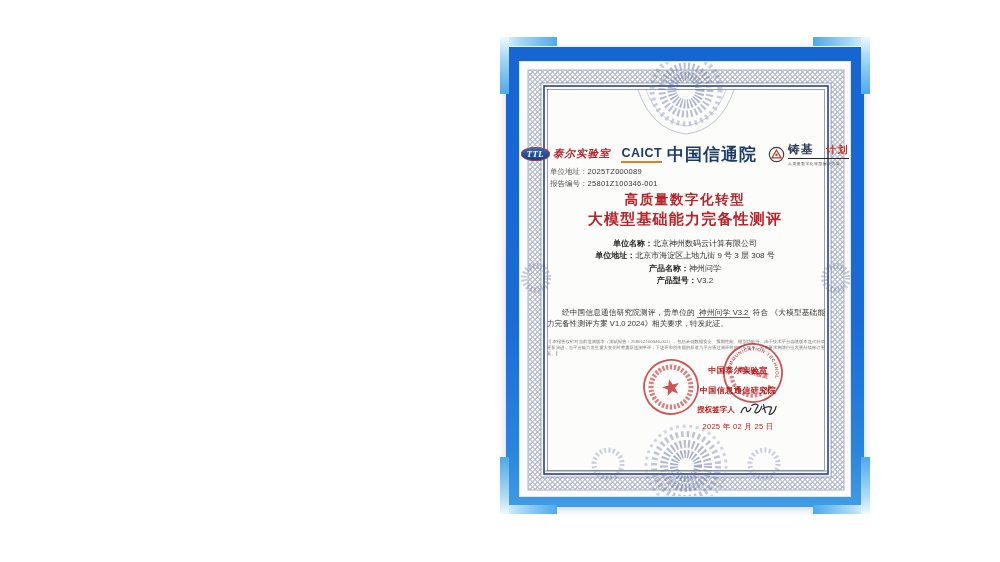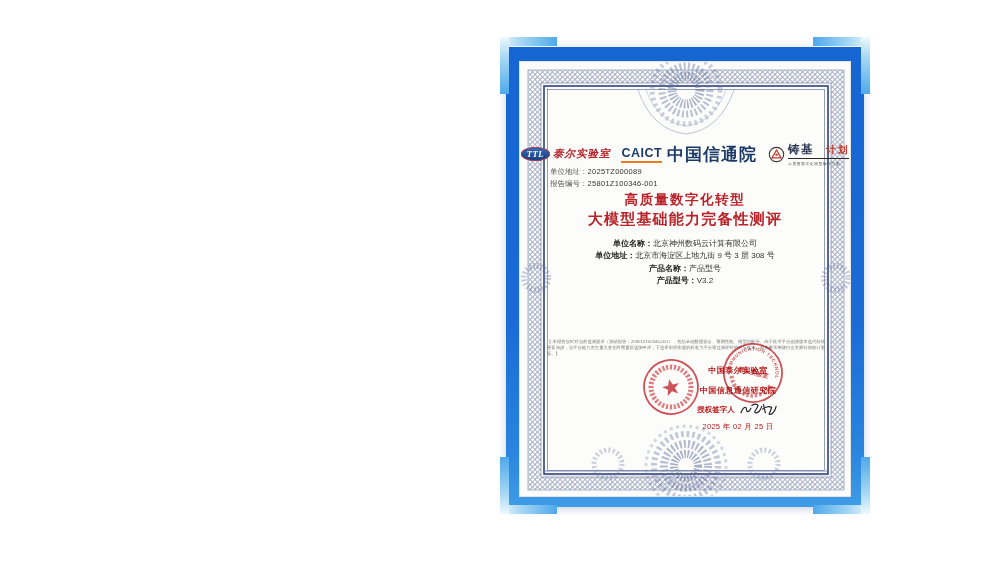--- a/index.html
+++ b/index.html
@@ -182,27 +182,28 @@
       <div class="title2">大模型基础能力完备性测评</div>
 
       <div class="fields">
         <div>
           <span class="lb">单位名称：</span><span>北京神州数码云计算有限公司</span>
         </div>
         <div>
           <span class="lb">单位地址：</span><span>北京市海淀区上地九街 9 号 3 层 308 号</span>
         </div>
         <div>
-          <span class="lb">产品名称：</span><span>产品型号</span>
+          <span class="lb">产品名称：</span><span>神州问学</span>
         </div>
         <div>
           <span class="lb">产品型号：</span><span>V3.2</span>
         </div>
       </div>
 
+      <p class="statement"><span>经中国信息通信研究院测评，贵单位的 </span><span class="product">神州问学 V3.2</span><span> 符合 《大模型基础能力完备性测评方案 V1.0 2024》相关要求，特发此证。</span></p>
 
       <p class="footnote">【 本报告仅针对当前送测版本（测试报告：25801Z100346-001），包括基础数据安全、预期性能、模型功能等。由于技术平台会随版本迭代持续更新演进，当平台能力发生重大变化时需重新送测申评；下述评审所依据的标准为平台通过测评时的对应版本，相关要求将随行业发展持续修订更新。】</p>
 
       <div class="issuer">
         <div class="issuer-lab">中国泰尔实验室</div>
         <div class="issuer-org">中国信息通信研究院</div>
         <div class="signer-row">
           <span class="signer-label">授权签字人</span>
           <svg width="40" height="18" viewBox="0 0 44 20" aria-hidden="true">
             <path d="M2 13 C4 7 8 5 8 9 C8 13 11 13 13 8 M14 5 C17 3 20 3 21 5 C19 10 16 12 18 13 C21 14 24 10 25 6 M27 4 L29 13 M26 9 C30 6 34 6 36 7 C35 12 32 15 34 15 C37 15 40 11 41 6" fill="none" stroke="#23242a" stroke-width="1.3" stroke-linecap="round"></path>

